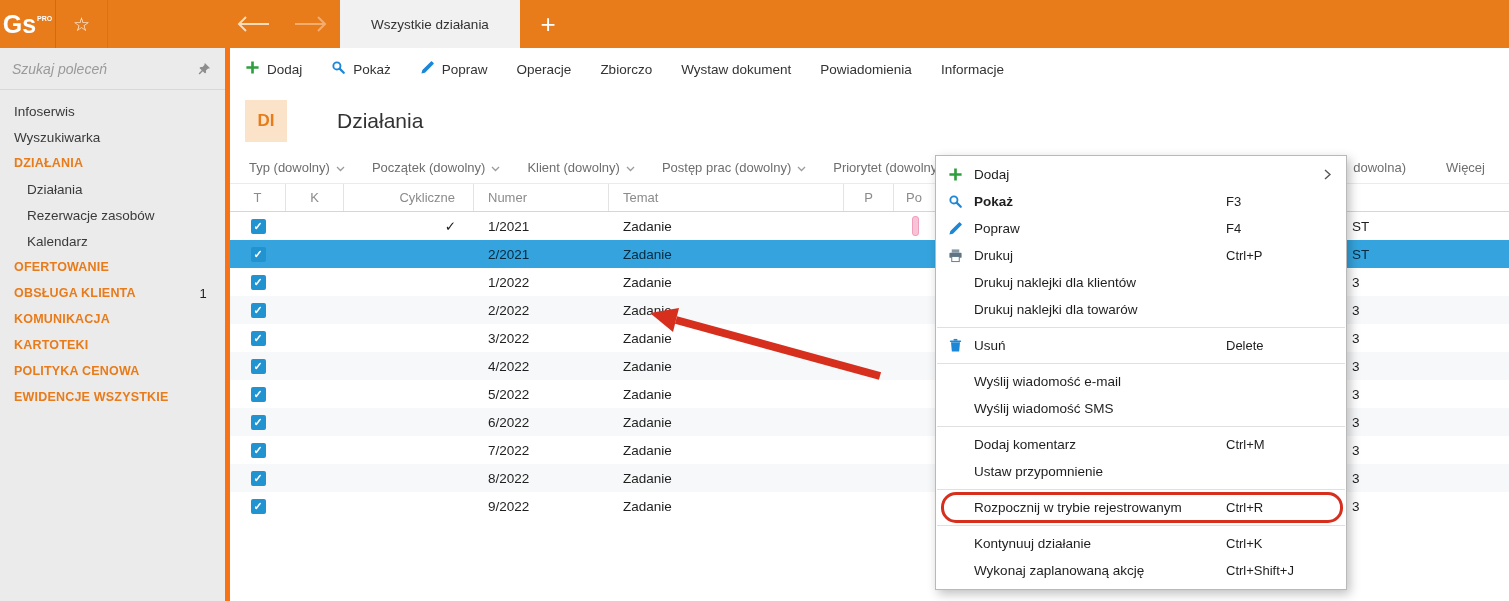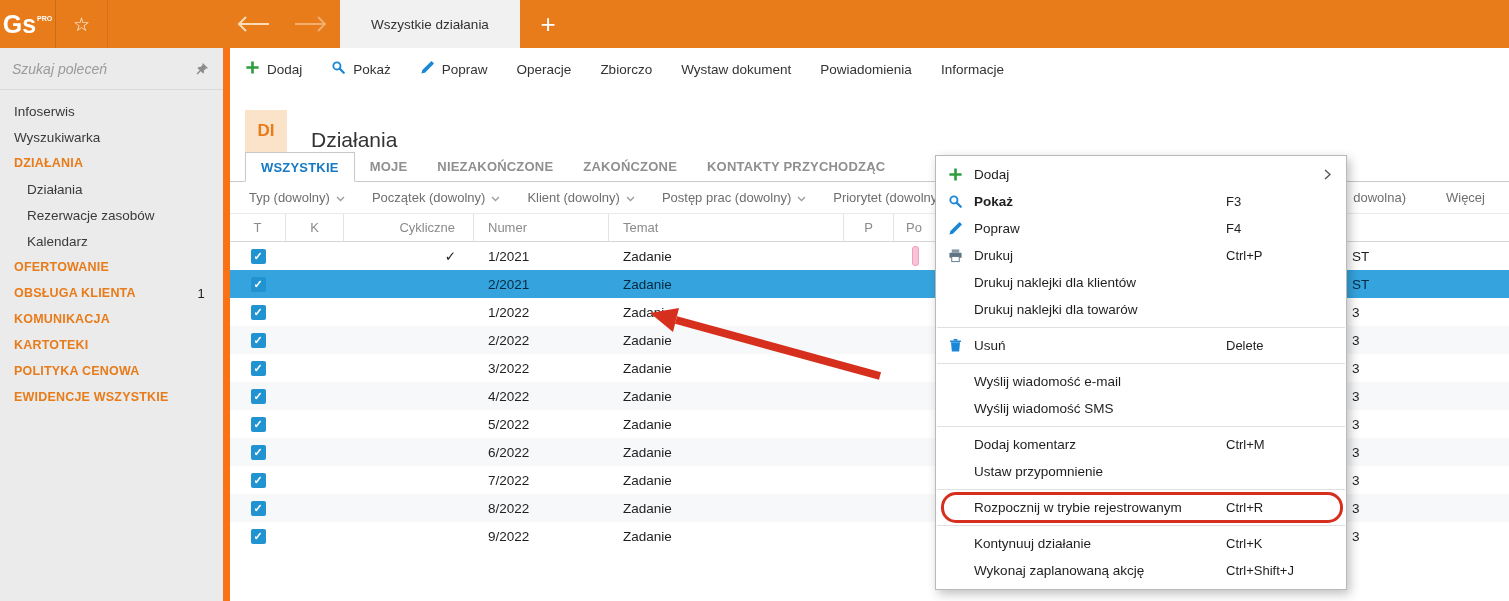--- a/index.html
+++ b/index.html
@@ -14,36 +14,36 @@
   .logo { width:56px; display:flex; align-items:center; justify-content:center; color:#fff; font-weight:700; font-size:25px; border-right:1px solid rgba(0,0,0,.12); cursor:pointer; }
   .logo sup { font-size:7px; font-weight:700; margin-left:1px; margin-top:-12px; }
   .star-box { width:52px; display:flex; align-items:center; justify-content:center; border-right:1px solid rgba(0,0,0,.07); cursor:pointer; }
   .star { color:#fff; font-size:19px; line-height:1; }
   .nav-arrows { display:flex; align-items:center; margin-left:128px; gap:24px; }
   .nav-arrow { display:flex; cursor:pointer; }
   .topbar-tab { margin-left:12px; width:180px; background:#f1f1f1; color:#333; display:flex; align-items:center; justify-content:center; font-size:13.5px; cursor:pointer; }
   .newtab { width:56px; display:flex; align-items:center; justify-content:center; color:#fff; font-size:26px; font-weight:300; cursor:pointer; }
 
   
-  .sidebar { position:absolute; top:48px; left:0; width:230px; bottom:0; background:#ebebeb; border-right:7px solid #f97316; z-index:5; }
+  .sidebar { position:absolute; top:48px; left:0; width:230px; bottom:0; background:#ebebeb; border-right:5px solid #f97316; z-index:5; }
   .search-row { height:42px; display:flex; align-items:center; padding:0 12px; border-bottom:1px solid #d8d8d8; }
   .search-input { flex:1; background:transparent; border:none; outline:none; font-style:italic; font-size:14px; color:#555; font-family:inherit; min-width:0; }
   .search-input::placeholder { color:#9a9a9a; font-style:italic; }
   .pin-btn { display:flex; cursor:pointer; padding:2px; }
   .side-nav { padding-top:8px; }
   .side-item { height:26px; display:flex; align-items:center; padding:0 14px; font-size:13.5px; color:#3a3a3a; cursor:pointer; white-space:nowrap; }
   .side-item.t-section { color:#e87b1a; font-weight:700; font-size:12.5px; letter-spacing:.2px; }
   .side-item.t-sub { padding-left:27px; }
   .side-badge { margin-left:auto; color:#222; font-size:13px; padding-right:4px; font-weight:400; }
 
   
   .main { position:absolute; left:230px; top:48px; right:0; bottom:0; background:#fff; }
   .toolbar { height:42px; display:flex; align-items:center; padding-left:15px; gap:29px; }
   .tool-item { display:flex; align-items:center; gap:7px; font-size:13.5px; color:#333; cursor:pointer; white-space:nowrap; }
-  .module-header { height:62px; display:flex; align-items:flex-end; padding-left:15px; }
+  .module-header { height:62px; display:flex; align-items:center; padding-left:15px;gap:26px; }
   .module-code { width:42px; height:42px; background:#fbe3c9; color:#e87b1a; font-weight:700; font-size:17px; display:flex; align-items:center; justify-content:center; }
   .module-title { margin-left:24px; font-size:21px; color:#333; }
   .view-tabs { height:30px; display:flex; align-items:flex-end; padding-left:15px; border-bottom:1px solid #c9c9c9; }
   .vtab { height:30px; display:flex; align-items:center; padding:0 15px; font-size:13px; font-weight:700; color:#8f8f8f; letter-spacing:.2px; white-space:nowrap; cursor:pointer; }
   .vtab.active { background:#fff; border:1px solid #c9c9c9; border-bottom:1px solid #fff; margin-bottom:-1px; color:#1779c4; }
   .filter-row { height:32px; display:flex; align-items:center; padding-left:19px; gap:27px; border-bottom:1px solid #ebebeb; position:relative; font-size:13px; color:#6e6e6e; }
   .filter-item { display:flex; align-items:center; gap:6px; white-space:nowrap; cursor:pointer; }
   .filter-right { position:absolute; right:24px; display:flex; gap:40px; align-items:center; }
   .more-link { cursor:pointer; color:#6e6e6e; }
 
@@ -217,27 +217,20 @@
 
     <span class="tool-label">Informacje</span>
   </div>
       </div>
 
     <div class="module-header">
       <div class="module-code">DI</div>
       <div class="module-title">Działania</div>
     </div>
 
-    <div class="view-tabs" id="view-tabs">
-        <div class="vtab active">WSZYSTKIE</div>
-        <div class="vtab">MOJE</div>
-        <div class="vtab">NIEZAKOŃCZONE</div>
-        <div class="vtab">ZAKOŃCZONE</div>
-        <div class="vtab">KONTAKTY PRZYCHODZĄC</div>
-      </div>
 
     <div class="filter-row" id="filter-row">
       <div class="filter-item">
     <span class="f-label">Typ (dowolny)</span>
     <span class="f-caret"><svg width="9" height="6" viewBox="0 0 9 6">
               <path d="M1 1l3.5 3.5L8 1" stroke="#9b9b9b" stroke-width="1.3" fill="none"></path>
             </svg></span>
   </div>
         <div class="filter-item">
     <span class="f-label">Początek (dowolny)</span>

